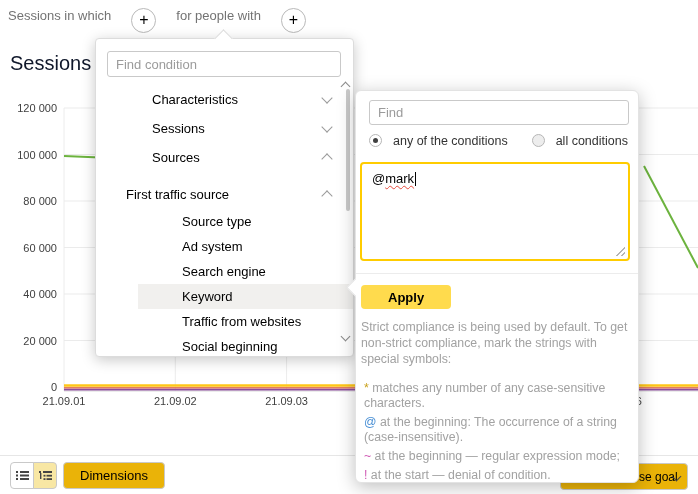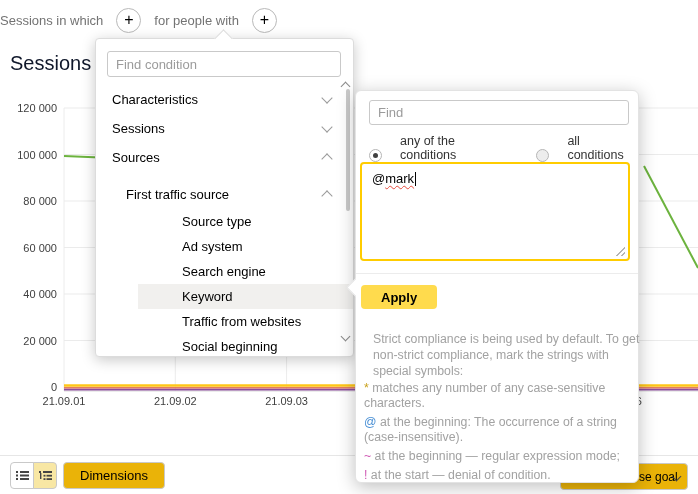--- a/index.html
+++ b/index.html
@@ -1,41 +1,41 @@
 <!DOCTYPE html>
 <html><head>
 <meta charset="utf-8">
 <style>
   html,body{margin:0;padding:0;}
   body{font-family:"Liberation Sans","DejaVu Sans",sans-serif;background:#fff;}
   .page{position:relative;width:698px;height:494px;overflow:hidden;background:#fff;}
 
   
-  .topbar{position:absolute;left:0;top:8px;display:flex;align-items:center;gap:13px;
+  .topbar{position:absolute;left:8px;top:8px;display:flex;align-items:flex-start;gap:20px;
           font-size:13px;color:#737373;z-index:2;}
   .plusbtn{width:25px;height:25px;border-radius:50%;border:1px solid #b9b9b9;background:#fff;
            display:flex;align-items:center;justify-content:center;cursor:pointer;padding:0;}
   .plusbtn span{font-size:16px;color:#000;line-height:1;margin-top:-1px;}
 
   .chart-title{position:absolute;left:10px;top:52px;margin:0;font-size:20px;font-weight:400;color:#0f172a;z-index:2;}
 
   #chart-svg{position:absolute;left:0;top:0;z-index:1;pointer-events:none;}
 
   
   .panel1{position:absolute;left:95px;top:38px;width:257px;height:317px;background:#fff;
           border:1px solid #dcdcdc;border-radius:4px;box-shadow:0 3px 14px rgba(0,0,0,.22);z-index:10;}
   .caret-up{position:absolute;left:121px;top:-7px;width:12px;height:12px;background:#fff;
             transform:rotate(45deg);border-left:1px solid #dcdcdc;border-top:1px solid #dcdcdc;}
   .cond-search{position:absolute;left:11px;top:12px;width:234px;height:26px;box-sizing:border-box;
                border:1px solid #c9c9c9;border-radius:3px;padding:0 8px;font-size:13px;color:#1d4ed8;
                font-family:inherit;}
   .cond-search::placeholder{color:#9b9b9b;}
   .cond-list{position:absolute;left:0;right:0;top:46px;}
   .crow{position:relative;display:flex;align-items:center;font-size:13px;color:#000;cursor:pointer;}
-  .crow.l0{height:29px;padding-left:16px;}
+  .crow.l0{height:29px;padding-left:16px;margin-left:40px;}
   .crow.l1{height:29px;padding-left:30px;margin-top:8px;}
   .crow.l2{height:25px;padding-left:44px;margin-left:42px;}
   .crow.selected{background:#f1f0ee;}
   .chev{position:absolute;right:22px;width:7px;height:7px;
         border-right:1.4px solid #9a9a9a;border-bottom:1.4px solid #9a9a9a;}
   .chev.down{transform:rotate(45deg);margin-top:-3px;}
   .chev.up{transform:rotate(-135deg);margin-top:3px;}
   .sb-thumb{position:absolute;right:3px;top:50px;width:4px;height:122px;background:#c9c9c9;border-radius:2px;}
   .sb-up,.sb-down{position:absolute;right:4px;width:6px;height:6px;}
   .sb-up{top:44px;border-left:1.5px solid #8a8a8a;border-top:1.5px solid #8a8a8a;transform:rotate(45deg);}
@@ -43,39 +43,39 @@
 
   
   .panel2{position:absolute;left:355px;top:90px;width:282px;height:391px;background:#fff;
           border:1px solid #e3e3e3;border-radius:6px;box-shadow:0 4px 18px rgba(0,0,0,.25);z-index:30;}
   .caret-left{position:absolute;left:-7px;top:190px;width:12px;height:12px;background:#fff;
               transform:rotate(45deg);border-left:1px solid #e3e3e3;border-bottom:1px solid #e3e3e3;}
   .kw-find{position:absolute;left:13px;top:9px;width:260px;height:25px;box-sizing:border-box;
            border:1px solid #c9c9c9;border-radius:3px;padding:0 8px;font-size:13px;font-family:inherit;}
   .kw-find::placeholder{color:#9b9b9b;}
   .radios{position:absolute;left:13px;top:43px;display:flex;gap:24px;font-size:12.5px;color:#333;align-items:center;}
-  .radios label{display:flex;align-items:flex-end;gap:18px;cursor:pointer;}
+  .radios label{display:flex;align-items:flex-start;gap:11px;cursor:pointer;}
   .radio{width:13px;height:13px;border-radius:50%;border:1px solid #b6b6b6;background:#ededed;
          position:relative;box-sizing:border-box;flex:none;}
   .radio.checked{background:#fff;}
   .radio.checked::after{content:"";position:absolute;left:3px;top:3px;right:3px;bottom:3px;
                         border-radius:50%;background:#404040;}
   .ta{position:absolute;left:4px;top:71px;width:270px;height:99px;box-sizing:border-box;
       border:2px solid #ffcc00;border-radius:4px;background:#fff;padding:7px 10px;
       font-size:13px;color:#000;line-height:16px;}
   .squiggle{text-decoration:underline;text-decoration-style:wavy;text-decoration-color:#e74a3c;
             text-decoration-thickness:1px;text-underline-offset:2px;}
   .tcursor{display:inline-block;width:1px;height:14px;background:#000;vertical-align:text-bottom;margin-left:1px;}
   .resize-handle{position:absolute;right:3px;bottom:3px;width:11px;height:11px;
       background:repeating-linear-gradient(135deg,transparent 0 2px,#b5b5b5 2px 3.5px);
       clip-path:polygon(100% 0,100% 100%,0 100%);}
   .p2-divider{position:absolute;left:0;right:0;top:182px;height:1px;background:#ececec;}
-  .apply{position:absolute;left:5px;top:194px;height:24px;padding:0 20px;background:#ffdb4d;border:none;
+  .apply{position:absolute;left:5px;top:194px;height:24px;padding:0 27px;background:#ffdb4d;border:none;
          border-radius:4px;font-size:13px;font-weight:700;color:#000;cursor:pointer;font-family:inherit;}
-  .help-intro{position:absolute;left:5px;top:228px;width:272px;margin:12px;
+  .help-intro{position:absolute;left:5px;top:228px;width:272px;margin:0;
               font-size:12.3px;line-height:16px;color:#a2a2a2;}
   .help-items{position:absolute;left:8px;top:290px;width:268px;font-size:12.3px;line-height:15px;color:#a2a2a2;}
   .help-item{margin-bottom:4px;}
 
   
   .bottombar{position:absolute;left:0;top:455px;width:698px;height:39px;background:#fff;
              border-top:1px solid #e6e6e6;z-index:5;box-sizing:border-box;}
   .viewtoggle{position:absolute;left:10px;top:6px;display:flex;}
   .vbtn{width:24px;height:27px;border:1px solid #c9c9c9;background:#fff;cursor:pointer;padding:0;
         display:flex;align-items:center;justify-content:center;}

